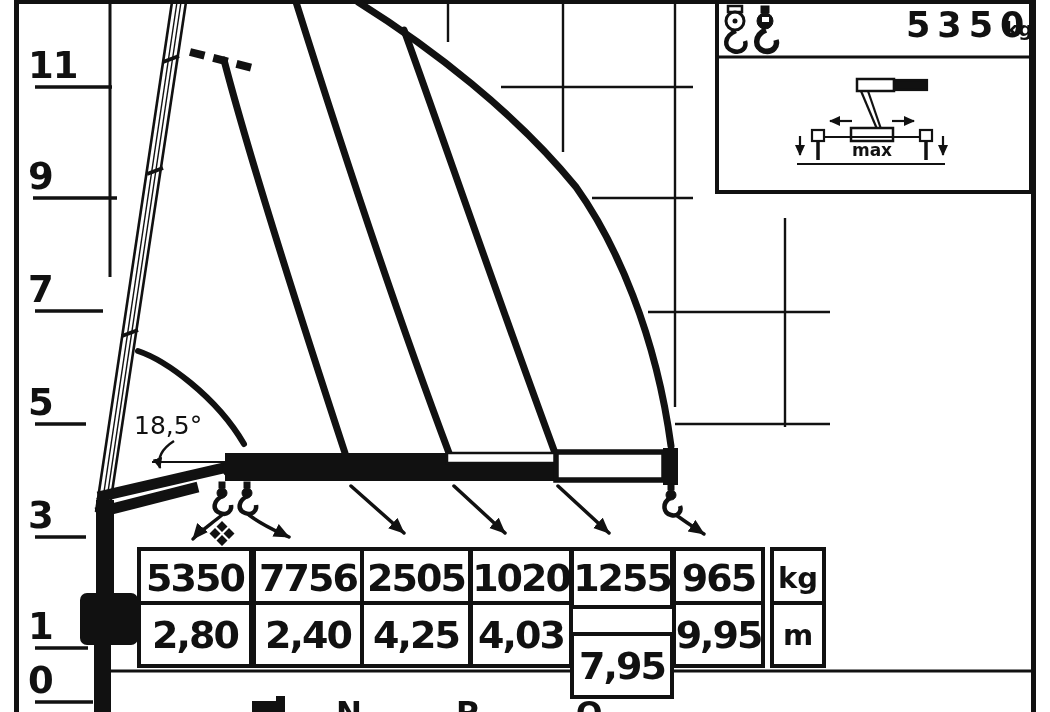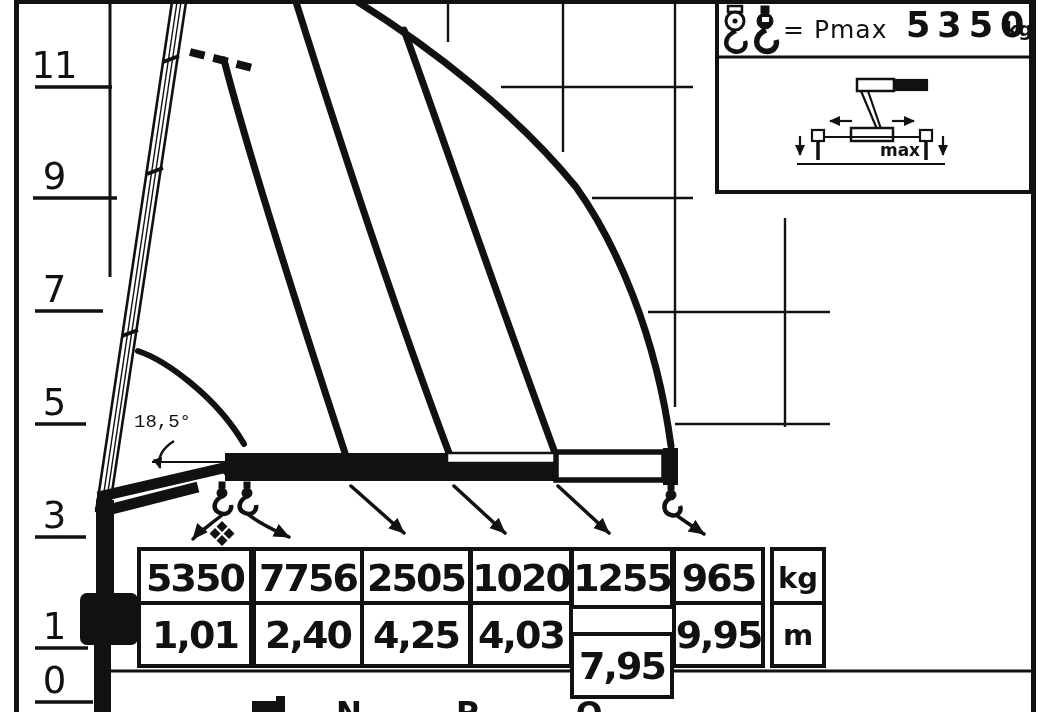--- a/index.html
+++ b/index.html
@@ -4,28 +4,28 @@
 <style>
   html,body{margin:0;padding:0;background:#e8e8e8;}
   #page{
     position:relative;width:1050px;height:712px;background:#ffffff;
     overflow:hidden;font-family:"DejaVu Sans","Liberation Sans",sans-serif;
     color:#111;
   }
   #diagram-svg{position:absolute;left:0;top:0;}
   .abs{position:absolute;}
   .axis-label{
-    width:52px;text-align:center;font-size:37px;font-weight:400;
+    width:52px;text-align:left;font-size:37px;font-weight:700;
     line-height:40px;letter-spacing:-1px;
   }
-  .angle-label{font-size:19px;font-weight:500;font-family:Liberation Mono, monospace;}
+  .angle-label{font-size:25px;font-weight:500;}
   .legend-eq{font-size:25px;font-weight:500;letter-spacing:1px;}
   .legend-value{font-size:35px;font-weight:700;letter-spacing:7px;}
   .legend-unit{font-size:20px;font-weight:700;}
-  .legend-max{font-size:17px;font-weight:700;text-align:center;width:52px;margin-left:28px;}
+  .legend-max{font-size:17px;font-weight:700;text-align:center;width:52px;}
   .tcell{
     position:absolute;background:#fff;border:4px solid #111;
     display:flex;align-items:center;justify-content:center;
     font-weight:700;font-size:38px;letter-spacing:-2px;
   }
   .tcell.unit{font-size:29px;letter-spacing:0;}
   .footer-letter{font-size:31px;font-weight:700;}
 </style>
 </head>
 <body>
@@ -192,29 +192,28 @@
   <div class="abs axis-label" style="left:28px;top:46px">11</div>
   <div class="abs axis-label" style="left:28px;top:157px">9</div>
   <div class="abs axis-label" style="left:28px;top:270px">7</div>
   <div class="abs axis-label" style="left:28px;top:383px">5</div>
   <div class="abs axis-label" style="left:28px;top:496px">3</div>
   <div class="abs axis-label" style="left:28px;top:607px">1</div>
   <div class="abs axis-label" style="left:28px;top:661px">0</div>
 
   <div class="abs angle-label" style="left:134px;top:411px">18,5°</div>
 
-  <div class="abs legend-eq" style="left:783px;top:15px">= Pmax</div>
   <div class="abs legend-value" style="left:906px;top:5px">5350</div>
   <div class="abs legend-unit" style="left:1005px;top:17px">kg</div>
   <div class="abs legend-max" style="left:846px;top:140px">max</div>
 
   <div>
 
     <div class="tcell" style="left:137px;top:547px;width:108px;height:54px">5350</div>
-    <div class="tcell" style="left:137px;top:601px;width:108px;height:59px">1,01</div>
+    <div class="tcell" style="left:137px;top:601px;width:108px;height:59px">2,80</div>
 
     <div class="tcell" style="left:252px;top:547px;width:104px;height:54px">7756</div>
     <div class="tcell" style="left:252px;top:601px;width:104px;height:59px">2,40</div>
 
     <div class="tcell" style="left:360px;top:547px;width:104px;height:54px">2505</div>
     <div class="tcell" style="left:360px;top:601px;width:104px;height:59px">4,25</div>
 
     <div class="tcell" style="left:469px;top:547px;width:96px;height:54px">1020</div>
     <div class="tcell" style="left:469px;top:601px;width:96px;height:59px">4,03</div>
 

